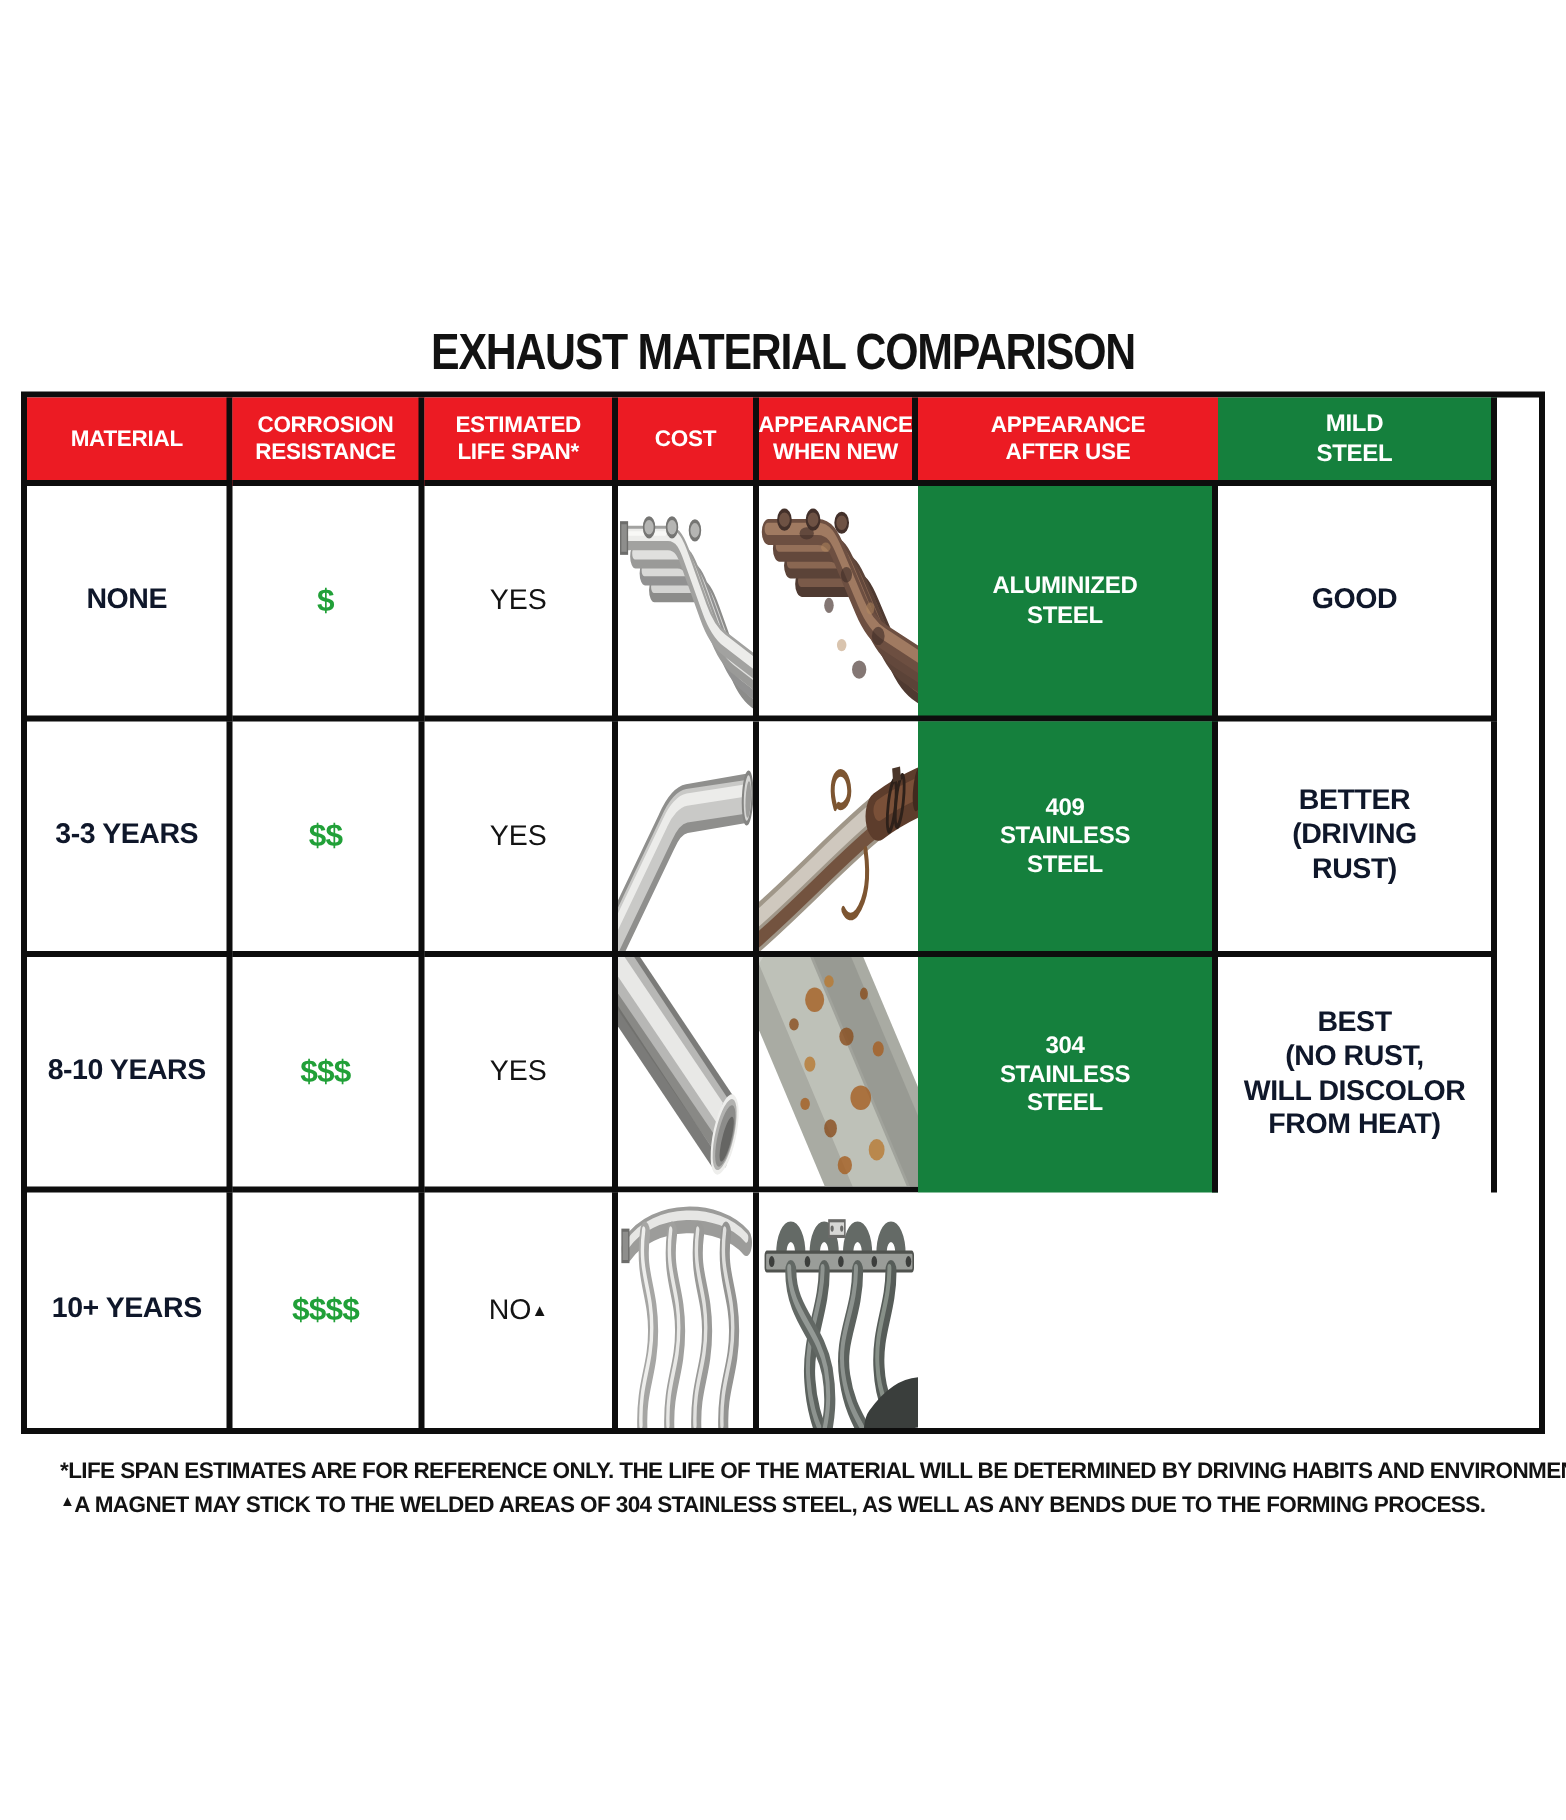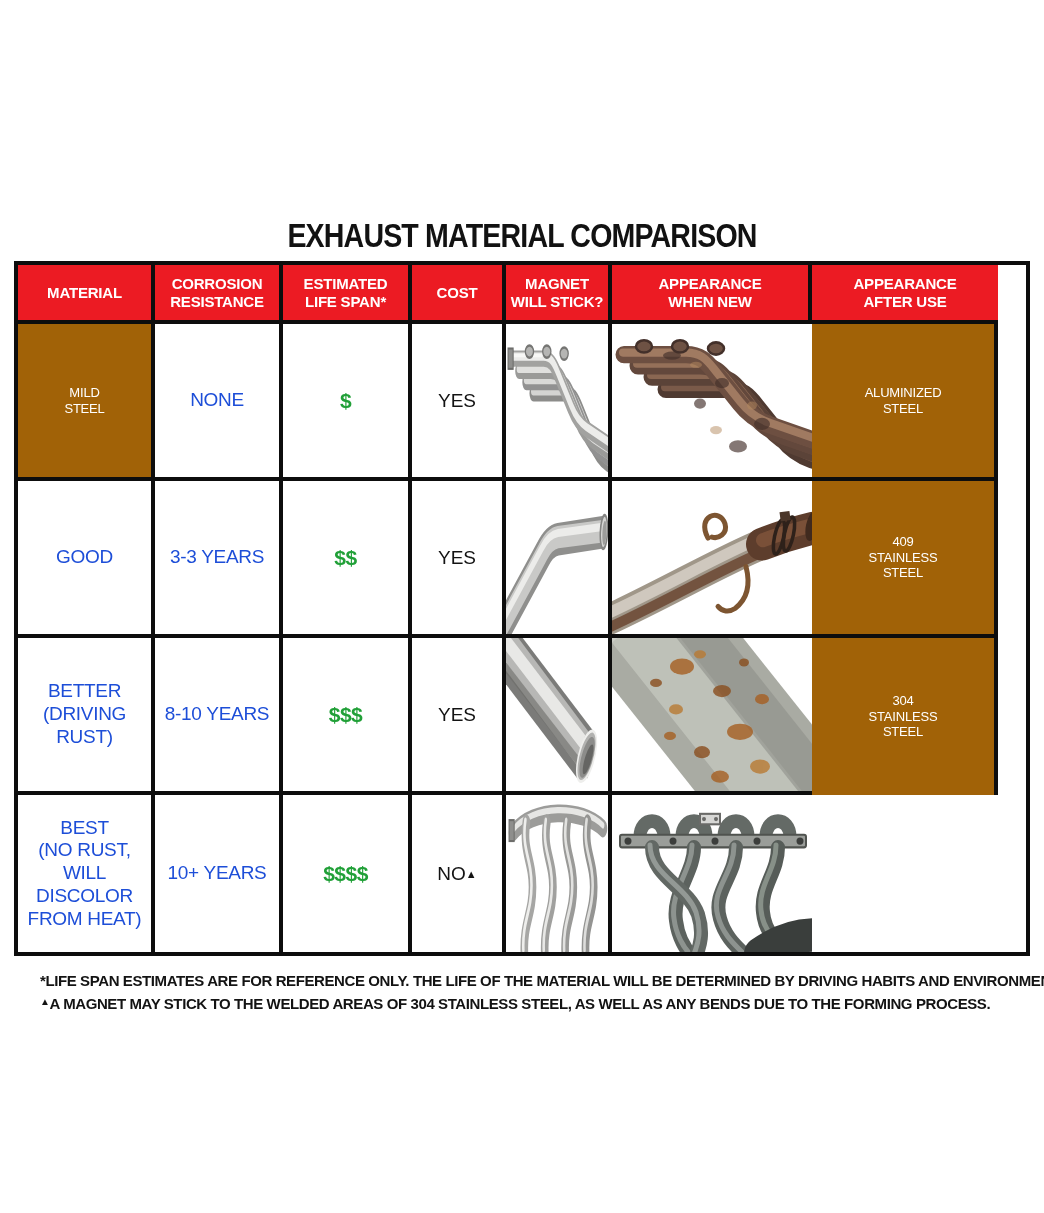--- a/index.html
+++ b/index.html
@@ -31,24 +31,24 @@
     text-align:center; white-space:pre-line; overflow:hidden;
   }
   .cell.last-col { border-right:none; }
   .cell.last-row { border-bottom:none; }
 
   .th {
     background:#ec1b23; color:#ffffff; font-weight:bold;
     font-size:15px; line-height:1.15; letter-spacing:-0.2px;
   }
   .mat {
-    background:#a16207; color:#ffffff; font-weight:normal;
-    font-size:13px; line-height:1.2; letter-spacing:-0.2px;
-  }
-  .txt { color:#1d4ed8; font-weight:normal; font-size:19px; line-height:1.2; letter-spacing:-0.3px; }
+    background:#15803d; color:#ffffff; font-weight:bold;
+    font-size:16px; line-height:1.2; letter-spacing:-0.2px;
+  }
+  .txt { color:#0f172a; font-weight:bold; font-size:19px; line-height:1.2; letter-spacing:-0.3px; }
   .cost { color:#21a038; font-weight:bold; font-size:21px; letter-spacing:-0.5px; }
   .magnet { color:#131313; font-weight:normal; font-size:19px; }
   .magnet .sup { font-size:11px; vertical-align:7px; }
 
   .photo { padding:0; background:#ffffff; }
   .photo svg { width:100%; height:100%; display:block; }
 
   .footnotes { width:988px; margin:14px auto 0; padding-left:12px; }
   .footnote {
     color:#131313; font-weight:bold; font-size:15px; line-height:1.5;
@@ -64,22 +64,20 @@
   <div class="title">EXHAUST MATERIAL COMPARISON</div>
 
   <div class="comp-table">
 
     <div class="cell th">MATERIAL</div>
     <div class="cell th">CORROSION
 RESISTANCE</div>
     <div class="cell th">ESTIMATED
 LIFE SPAN*</div>
     <div class="cell th">COST</div>
-    <div class="cell th">MAGNET
-WILL STICK?</div>
     <div class="cell th">APPEARANCE
 WHEN NEW</div>
     <div class="cell th last-col">APPEARANCE
 AFTER USE</div>
 
     <div class="cell mat">MILD
 STEEL</div>
     <div class="cell txt">NONE</div>
     <div class="cell cost">$</div>
     <div class="cell magnet"><span>YES</span><span class="sup"></span></div>

